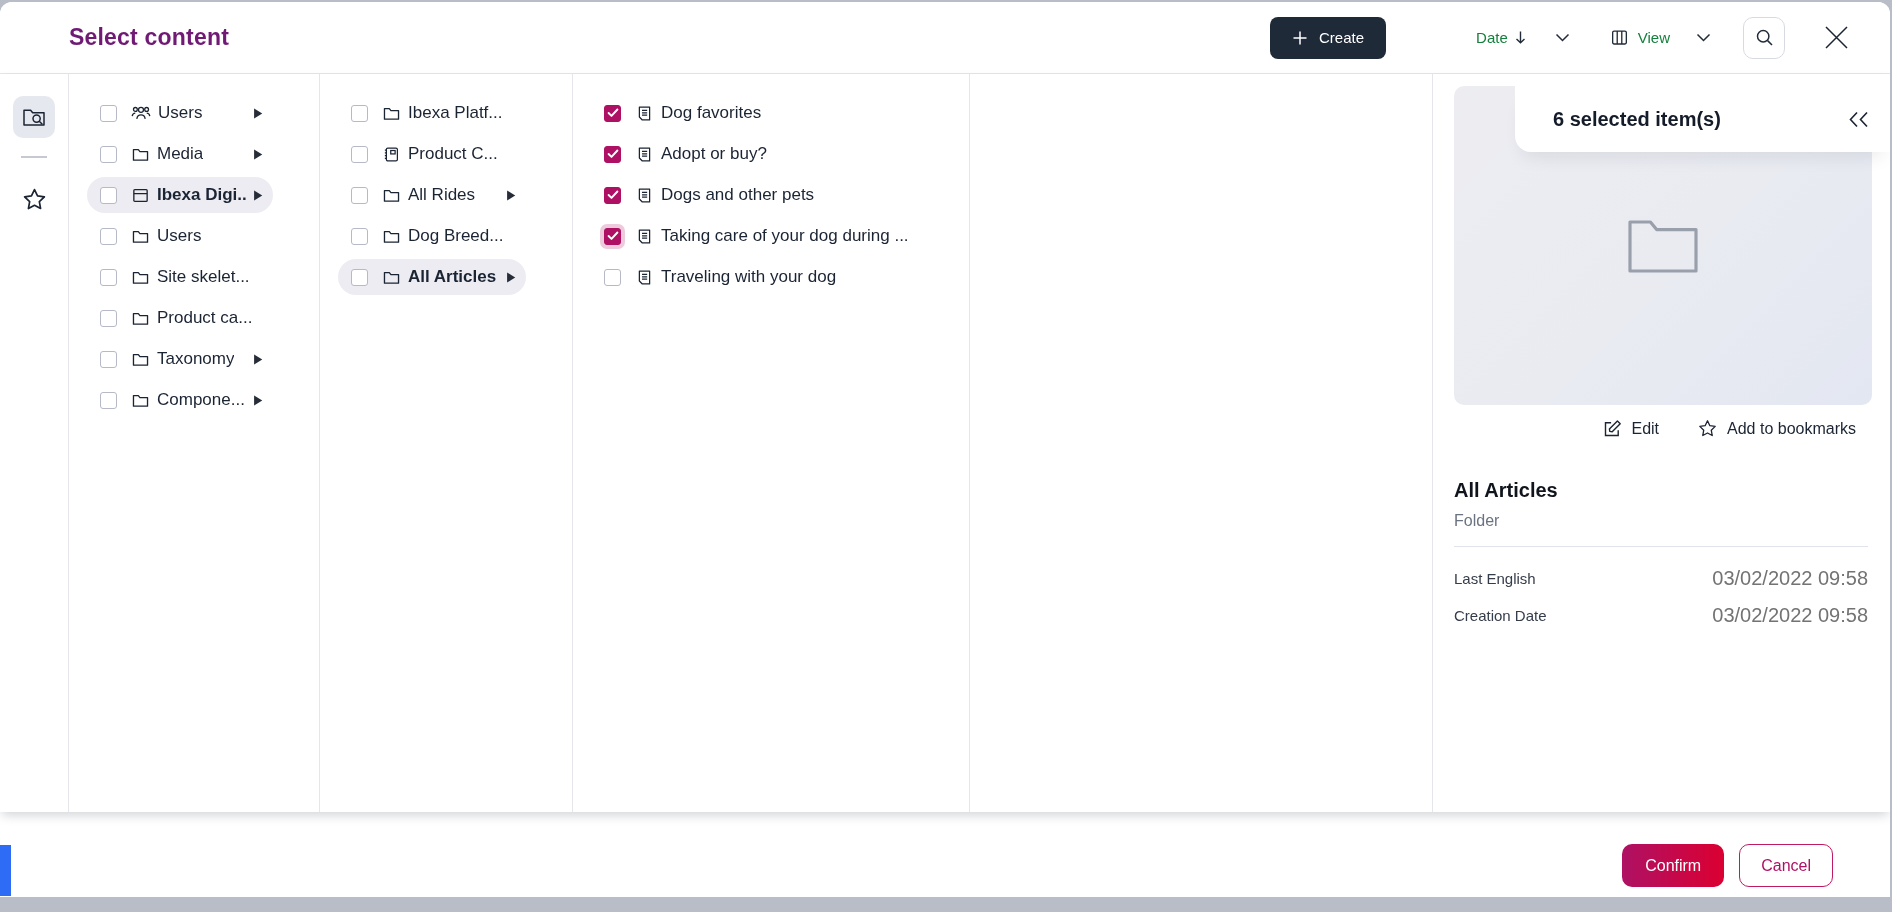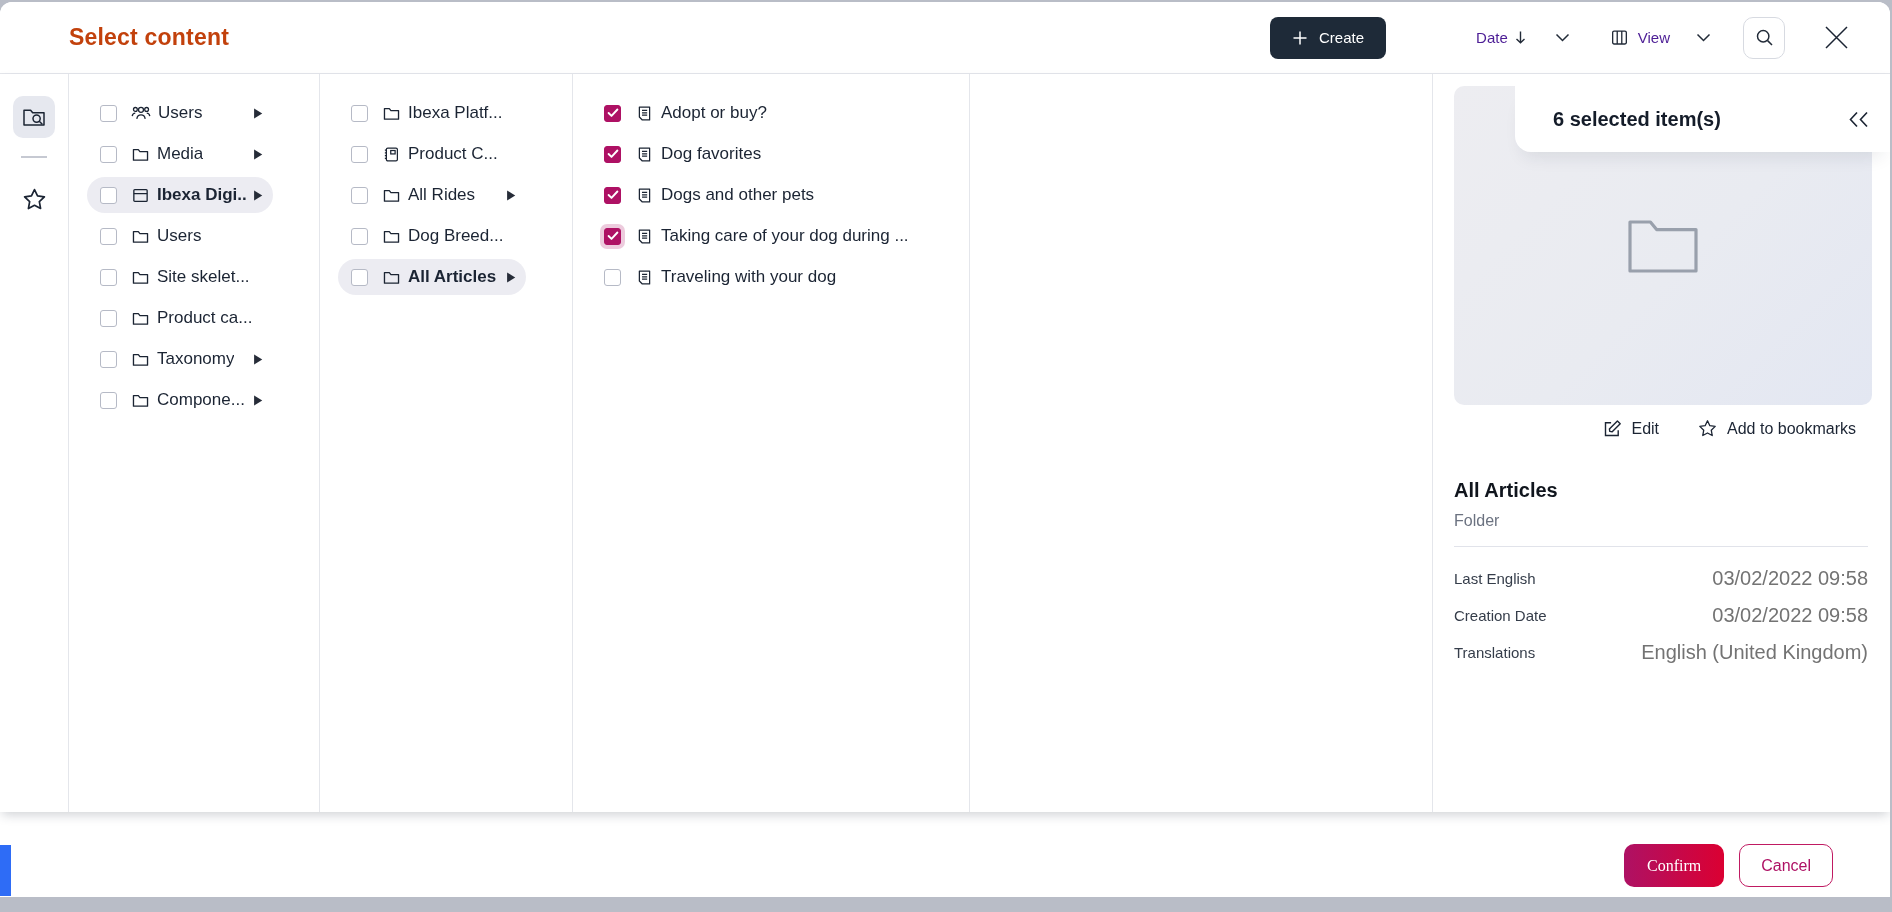--- a/index.html
+++ b/index.html
@@ -7,26 +7,26 @@
   .screen { position:relative; width:1892px; height:912px; background:#b9bdc7;
             font-family:"Liberation Sans", sans-serif; overflow:hidden; }
   .modal { position:absolute; top:2px; left:0; width:1890px; height:895px;
            background:#fff; border-radius:12px 12px 0 0; overflow:hidden; }
   .blue-strip { position:absolute; left:0; top:845px; width:11px; height:51px;
                 background:#2e6cf6; z-index:30; }
 
   
   .header { height:72px; border-bottom:1px solid #e4e6eb; display:flex;
             align-items:center; padding:0 38px 0 69px; background:#fff; }
-  .title { font-size:23px; font-weight:bold; color:#c2410c; letter-spacing:.2px; }
+  .title { font-size:23px; font-weight:bold; color:#701a75; letter-spacing:.2px; }
   .header-actions { margin-left:auto; display:flex; align-items:center; }
   .create-btn { background:#1e2a38; color:#fff; border:none; border-radius:8px;
                 height:42px; padding:0 22px; display:flex; align-items:center; gap:11px;
                 font-size:15px; font-family:inherit; cursor:pointer; margin-right:90px; }
-  .dropdown { display:flex; align-items:center; font-size:15px; color:#4c1d95; cursor:pointer; }
+  .dropdown { display:flex; align-items:center; font-size:15px; color:#15803d; cursor:pointer; }
   .dropdown .lbl { margin-right:6px; }
   .sort-arrow { margin-right:28px; display:flex; }
   .chev { display:flex; }
   .date-dd { margin-right:40px; }
   .view-dd { margin-right:32px; }
   .view-dd .vicon { margin-right:9px; display:flex; }
   .view-dd .chev { margin-left:26px; }
   .search-btn { width:42px; height:42px; border:1px solid #d7dae1; border-radius:10px;
                 background:#fff; display:flex; align-items:center; justify-content:center;
                 cursor:pointer; margin-right:36px; }
@@ -76,21 +76,21 @@
   .meta { position:absolute; top:486px; left:21px; right:22px; }
   .meta-row { display:flex; align-items:center; height:37px; }
   .meta-label { font-size:15px; color:#353d4a; }
   .meta-value { margin-left:auto; font-size:20px; color:#737373; }
 
   
   .footer { height:85px; display:flex; justify-content:flex-end; align-items:flex-start;
             padding:32px 57px 0 0; gap:15px; background:#fff; }
   .confirm-btn { height:43px; padding:0 23px; border:none; border-radius:10px; cursor:pointer;
                  background:linear-gradient(90deg,#ae1164 0%,#db0032 100%);
-                 color:#fff; font-size:16px; font-family:Liberation Serif, serif; }
+                 color:#fff; font-size:16px; font-family:Liberation Sans, sans-serif; }
   .cancel-btn { height:43px; padding:0 21px; background:#fff; border:1px solid #c01a62;
                 border-radius:10px; color:#ae1164; font-size:16px; font-family:inherit; cursor:pointer; }
   svg { display:block; }
 </style>
 </head>
 <body>
 
 <div class="screen">
   <div class="modal">
 
@@ -338,35 +338,35 @@
               <svg width="12" height="10" viewBox="0 0 12 10" fill="none" stroke="#fff" stroke-width="1.9" stroke-linecap="round" stroke-linejoin="round">
                 <path d="M1.6 5l2.9 2.9 5.9-6.4"></path>
               </svg>
             </span>
             <span class="tree-icon">
               <svg width="19" height="19" viewBox="0 0 20 20" fill="none" stroke="currentColor" stroke-width="1.3" stroke-linejoin="round">
                 <path d="M4.6 3.2h10.8v13.6H7.7l-3.1-3.1z"></path>
                 <path d="M7.4 6.8h5.4M7.4 9.3h5.4M7.4 11.8h5.4"></path>
               </svg>
             </span>
-            <span class="tree-label">Adopt or buy?</span>
+            <span class="tree-label">Dog favorites</span>
           </div>
           <div class="tree-row">
             <span class="checkbox checked">
               <svg width="12" height="10" viewBox="0 0 12 10" fill="none" stroke="#fff" stroke-width="1.9" stroke-linecap="round" stroke-linejoin="round">
                 <path d="M1.6 5l2.9 2.9 5.9-6.4"></path>
               </svg>
             </span>
             <span class="tree-icon">
               <svg width="19" height="19" viewBox="0 0 20 20" fill="none" stroke="currentColor" stroke-width="1.3" stroke-linejoin="round">
                 <path d="M4.6 3.2h10.8v13.6H7.7l-3.1-3.1z"></path>
                 <path d="M7.4 6.8h5.4M7.4 9.3h5.4M7.4 11.8h5.4"></path>
               </svg>
             </span>
-            <span class="tree-label">Dog favorites</span>
+            <span class="tree-label">Adopt or buy?</span>
           </div>
           <div class="tree-row">
             <span class="checkbox checked">
               <svg width="12" height="10" viewBox="0 0 12 10" fill="none" stroke="#fff" stroke-width="1.9" stroke-linecap="round" stroke-linejoin="round">
                 <path d="M1.6 5l2.9 2.9 5.9-6.4"></path>
               </svg>
             </span>
             <span class="tree-icon">
               <svg width="19" height="19" viewBox="0 0 20 20" fill="none" stroke="currentColor" stroke-width="1.3" stroke-linejoin="round">
                 <path d="M4.6 3.2h10.8v13.6H7.7l-3.1-3.1z"></path>
@@ -442,24 +442,20 @@
         <div class="panel-divider"></div>
         <div class="meta">
           <div class="meta-row">
             <span class="meta-label">Last English</span>
             <span class="meta-value">03/02/2022 09:58</span>
           </div>
           <div class="meta-row">
             <span class="meta-label">Creation Date</span>
             <span class="meta-value">03/02/2022 09:58</span>
           </div>
-          <div class="meta-row">
-            <span class="meta-label">Translations</span>
-            <span class="meta-value">English (United Kingdom)</span>
-          </div>
         </div>
       </div>
     </div>
 
     <div class="footer">
       <button class="confirm-btn">Confirm</button>
       <button class="cancel-btn">Cancel</button>
     </div>
   </div>
 

